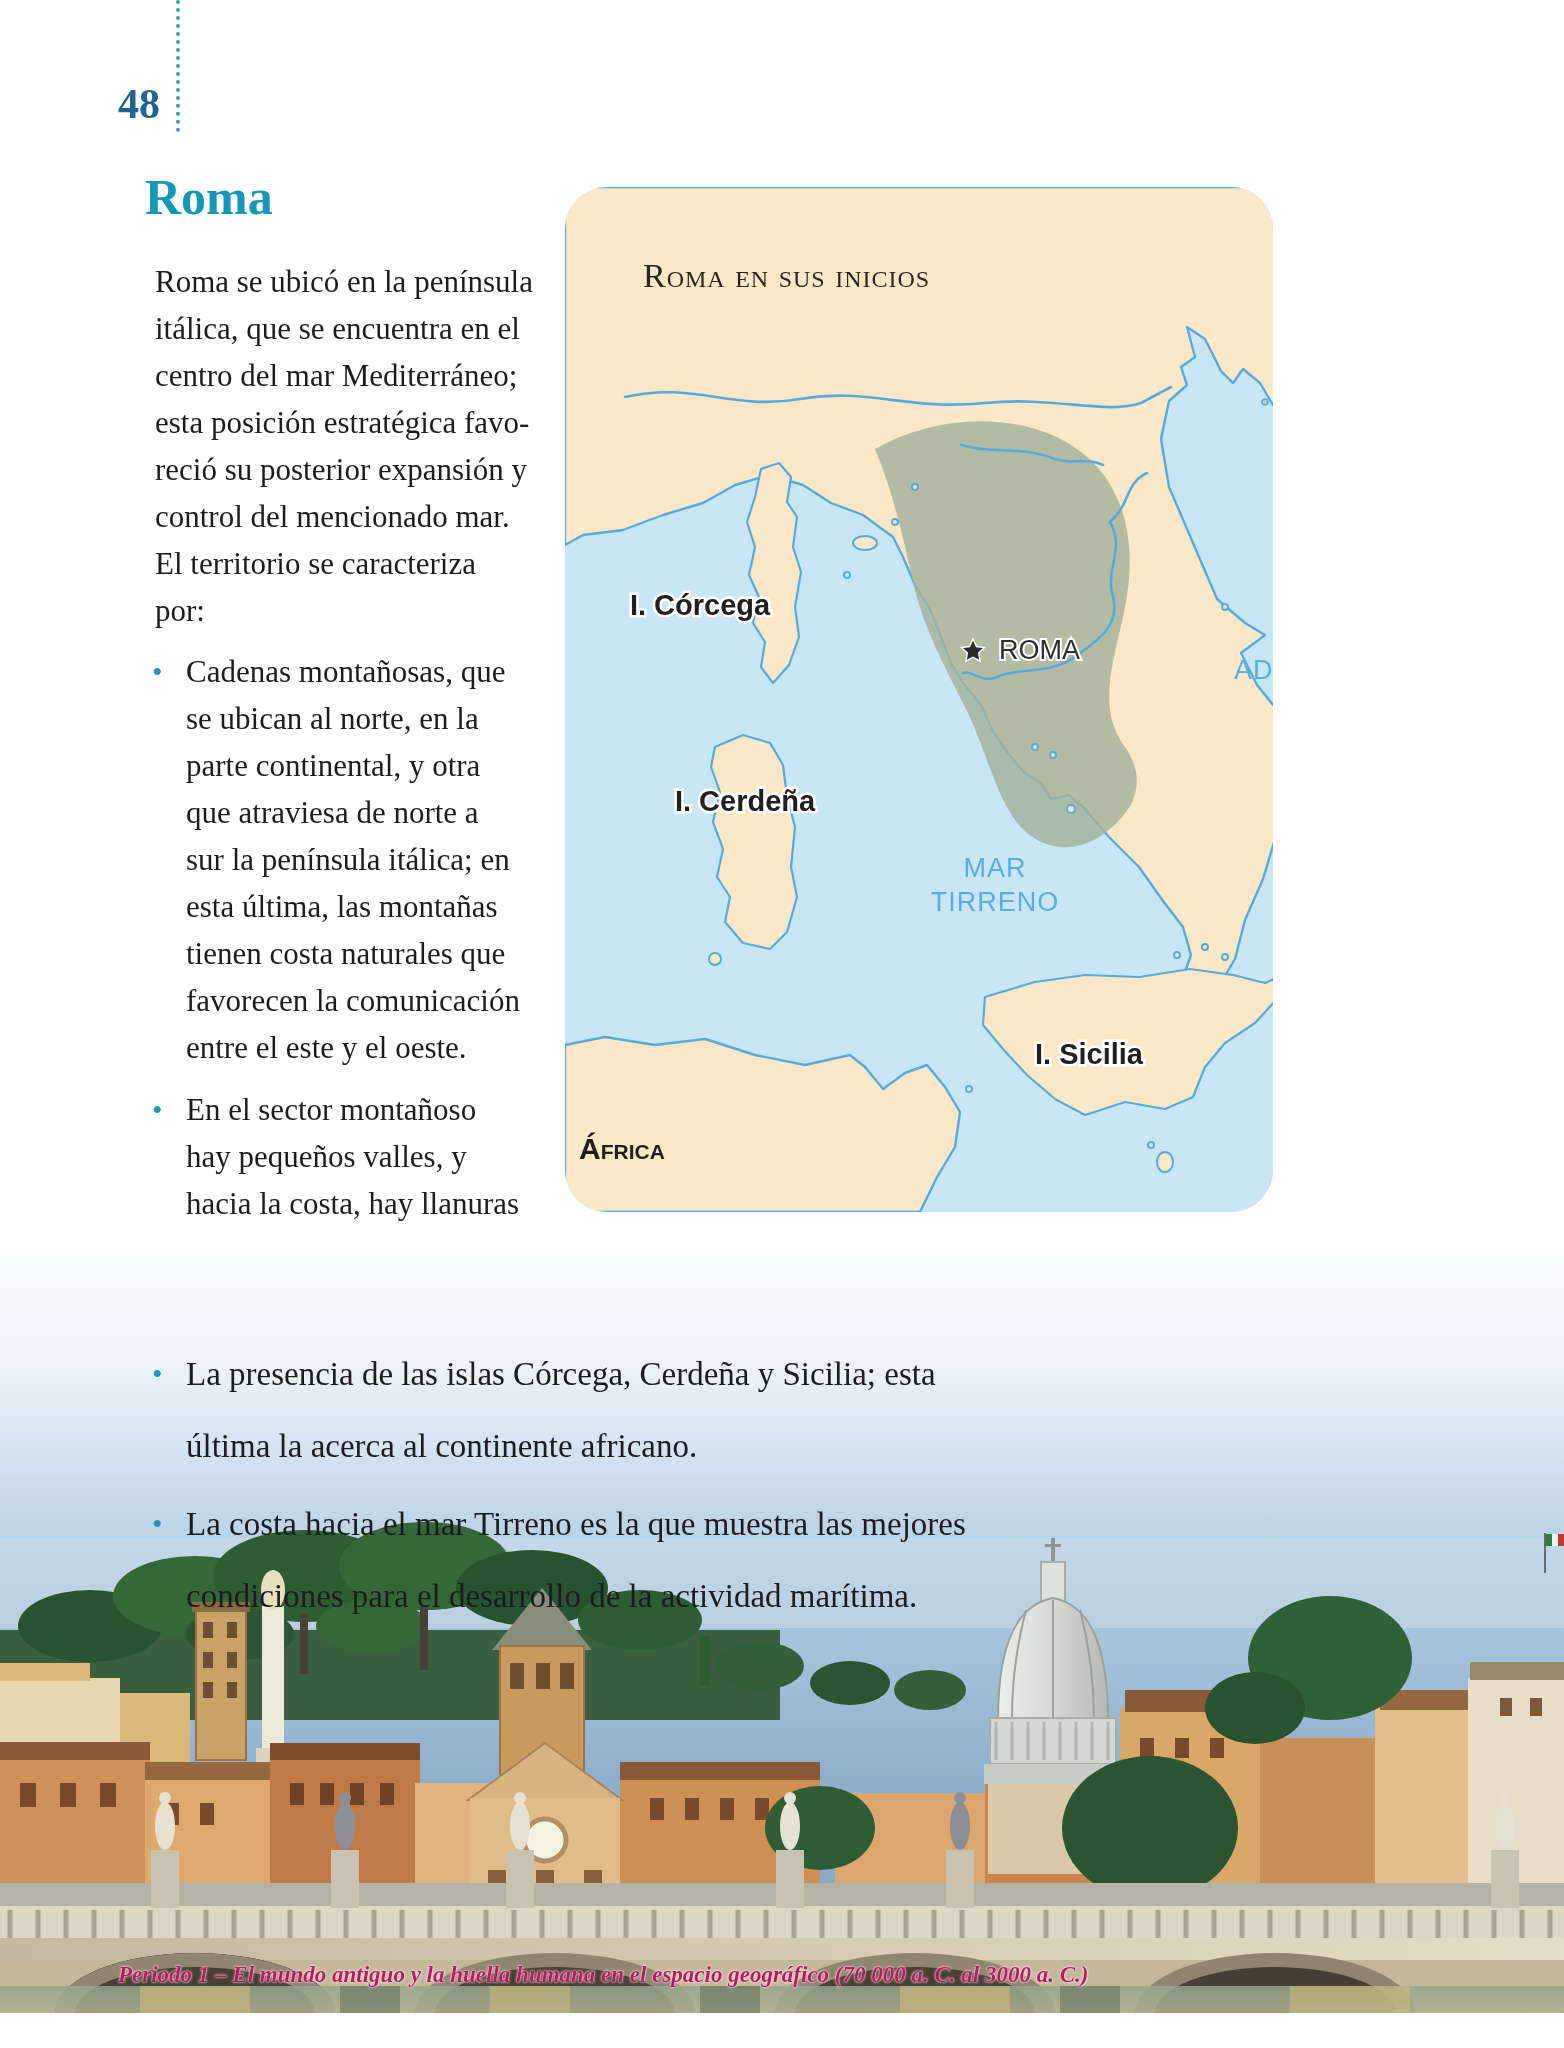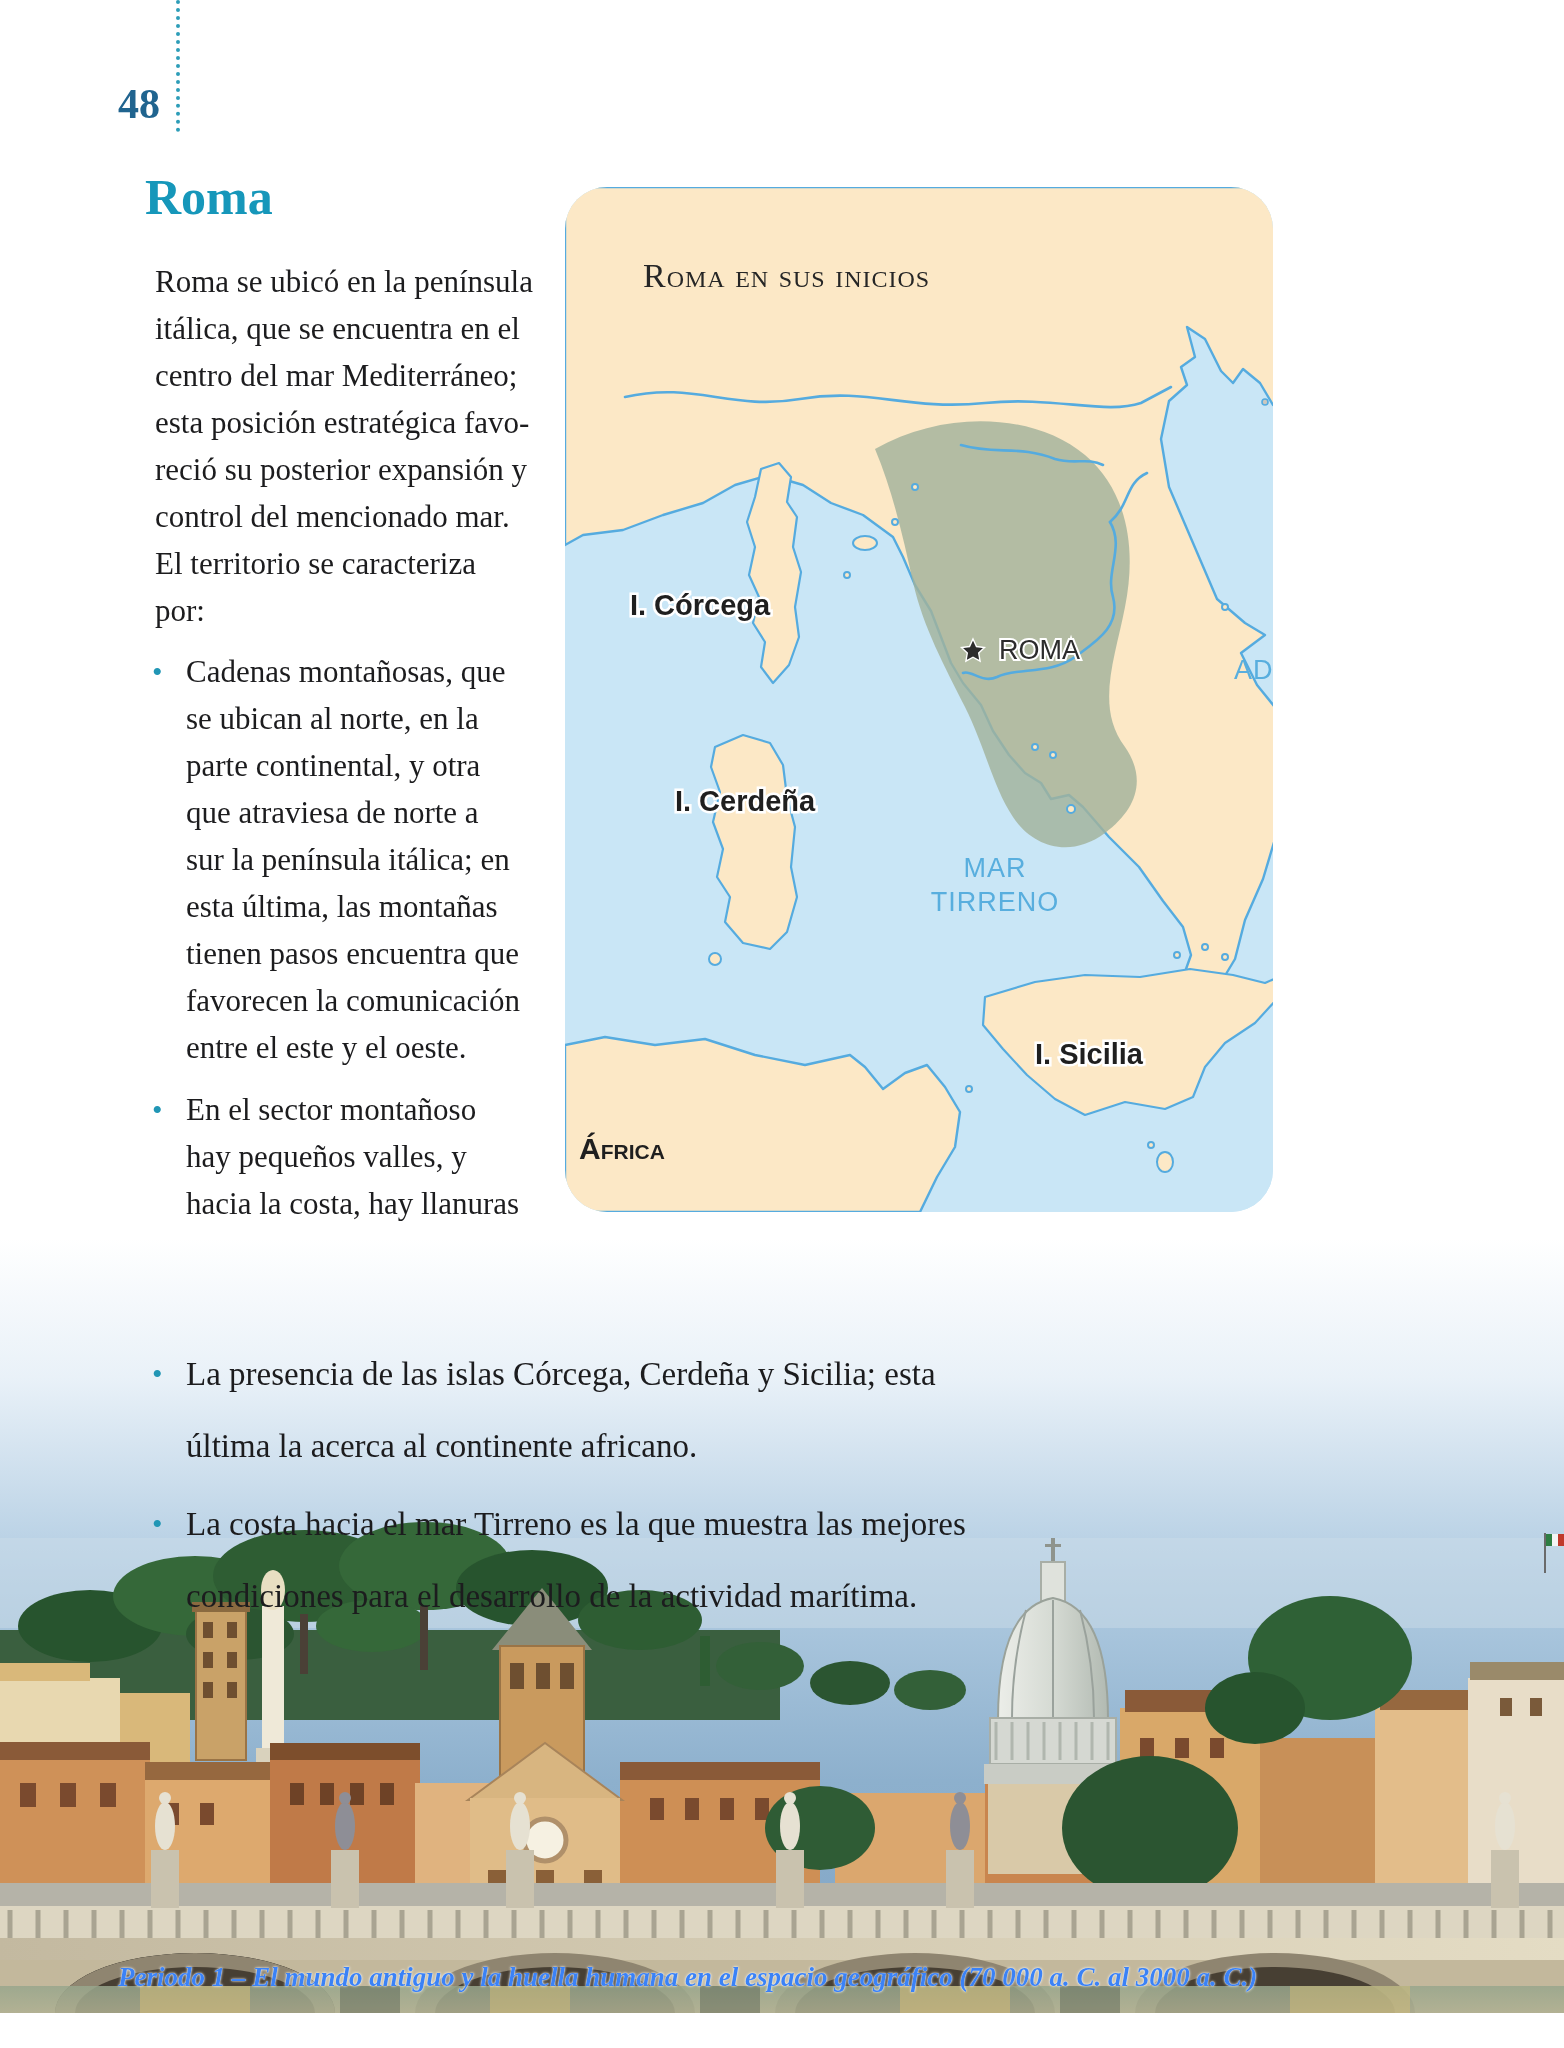--- a/index.html
+++ b/index.html
@@ -37,21 +37,21 @@
            letter-spacing:1px;text-anchor:middle;}
   text.city{font-family:"Liberation Sans",sans-serif;font-weight:500;font-size:27px;fill:#2c2c2c;
             paint-order:stroke;stroke:#ffffff;stroke-width:4px;}
   text.continent{font-family:"Liberation Sans",sans-serif;font-weight:bold;font-variant:small-caps;
                  font-size:30px;fill:#1f1f1f;paint-order:stroke;stroke:#fce8c6;stroke-width:3px;}
   text.compass-label{font-family:"Liberation Sans",sans-serif;font-weight:bold;font-size:17px;
                      fill:#222;text-anchor:middle;}
   
   .photo{position:absolute;left:0;top:1238px;width:1564px;height:775px;}
   .footer-caption{position:absolute;left:118px;top:1962px;font-family:"Liberation Serif",serif;
-                  font-style:italic;font-weight:bold;font-size:27px;color:#3b82f6;
+                  font-style:italic;font-weight:bold;font-size:23px;color:#be185d;
                   text-shadow:0 0 3px #ffffff,0 0 1px #ffffff;}
 </style>
 </head>
 <body>
 
 <div class="page">
 
   <div class="pagenum">48</div>
   <div class="dotted-rule"></div>
 
@@ -67,21 +67,21 @@
 por:</div>
 
   <div class="bullet bullet-narrow" id="bullet-1">
     <span class="dot">•</span>
     <div class="btxt lines">Cadenas montañosas, que
 se ubican al norte, en la
 parte continental, y otra
 que atraviesa de norte a
 sur la península itálica; en
 esta última, las montañas
-tienen pasos encuentra que
+tienen costa naturales que
 favorecen la comunicación
 entre el este y el oeste.</div>
   </div>
   <div class="bullet bullet-narrow" id="bullet-2">
     <span class="dot">•</span>
     <div class="btxt lines">En el sector montañoso
 hay pequeños valles, y
 hacia la costa, hay llanuras
 que ocupan un tercio del
 territorio.</div>

